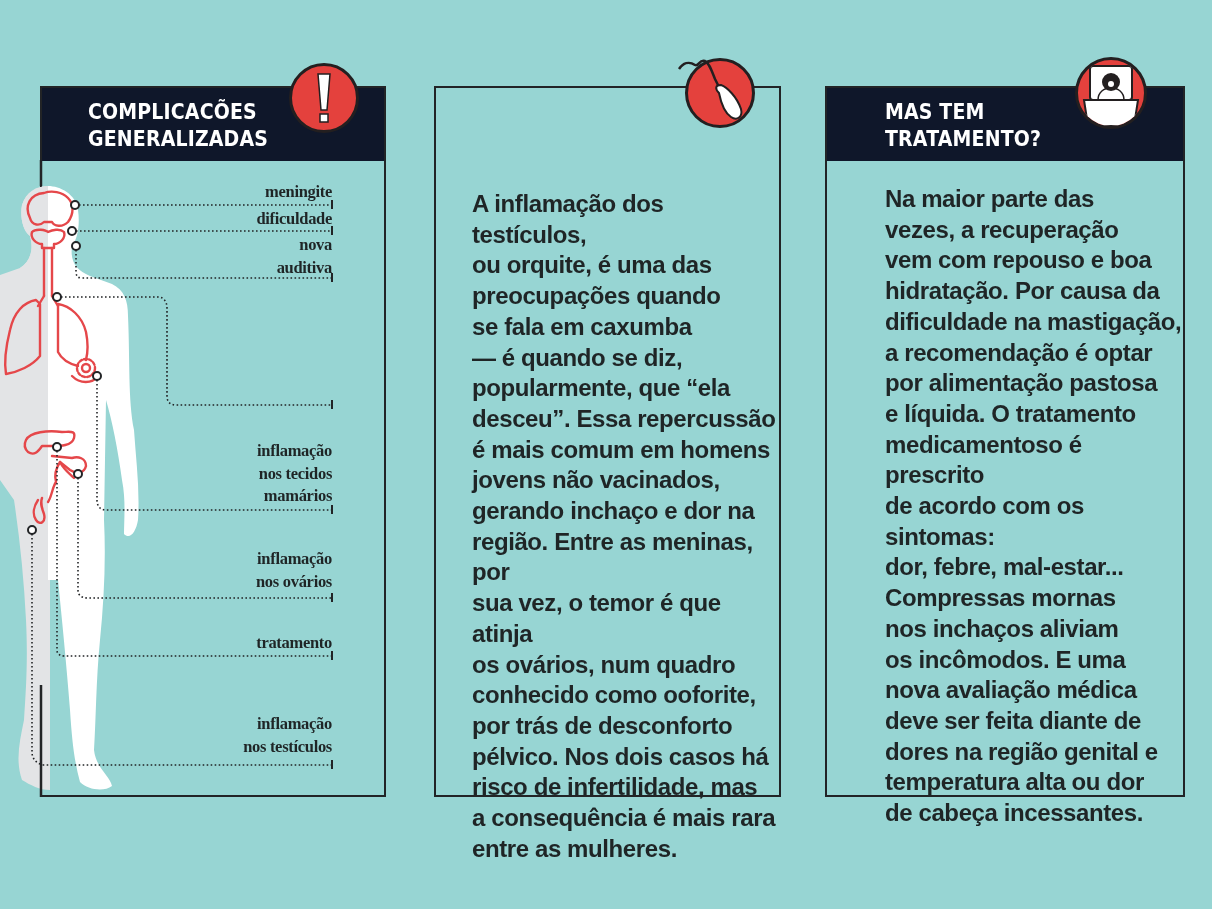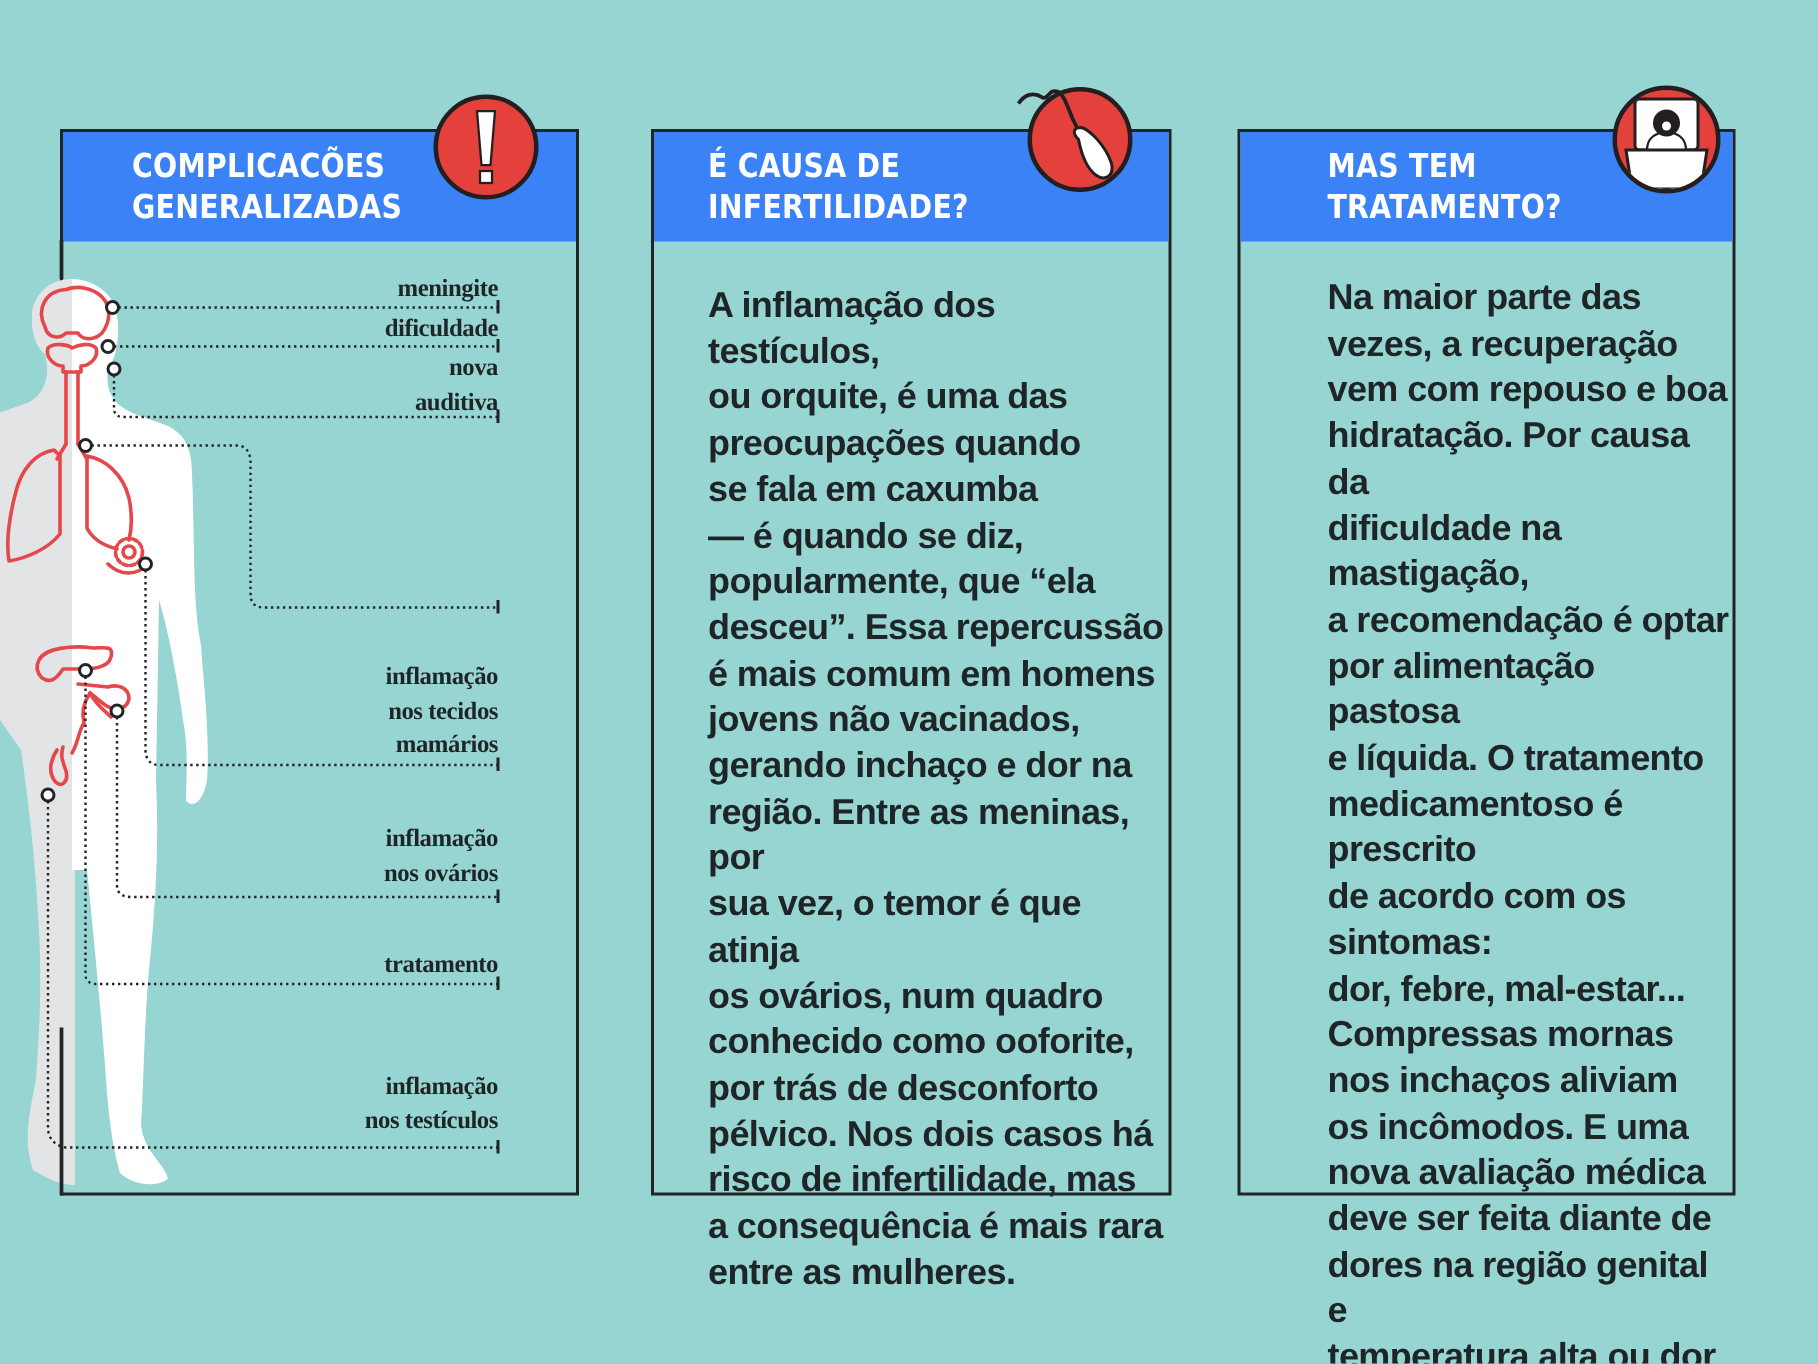--- a/index.html
+++ b/index.html
@@ -11,21 +11,21 @@
       color: #1e2324;
     }
     .panel {
       position: absolute;
       border: 2px solid #222426;
       background: #97d5d3;
       box-sizing: border-box;
     }
     .panel-header {
       position: absolute; left: 0; top: 0; right: 0; height: 73px;
-      background: #3b82f6;
+      background: #0f172a;
     }
     .panel-title {
       position: absolute; left: 46px; top: 10px;
       color: #ffffff;
       font-family: "DejaVu Sans", sans-serif;
       font-weight: bold;
       font-size: 22px;
       line-height: 27px;
       letter-spacing: 0.2px;
       white-space: pre-line;
@@ -159,24 +159,20 @@
 </svg>
 
 <div class="badge" style="left:289px; top:63px; width:70px; height:70px;">
   <svg width="64" height="64" viewBox="0 0 64 64">
     <path d="M26,8 L38,8 L35,44 L29,44 Z" fill="#ffffff" stroke="#231f20" stroke-width="1.5"></path>
     <rect x="28" y="48" width="8" height="8" fill="#ffffff" stroke="#231f20" stroke-width="1.5"></rect>
   </svg>
 </div>
 
 <div class="panel" style="left:434px; top:86px; width:347px; height:711px;">
-  <div class="panel-header">
-    <div class="panel-title" style="left:36px;">É CAUSA DE
-INFERTILIDADE?</div>
-  </div>
   <div class="body-text" style="left:36px; top:101px;">A inflamação dos testículos,
 ou orquite, é uma das
 preocupações quando
 se fala em caxumba
 — é quando se diz,
 popularmente, que “ela
 desceu”. Essa repercussão
 é mais comum em homens
 jovens não vacinados,
 gerando inchaço e dor na
@@ -191,21 +187,21 @@
 entre as mulheres.</div>
 </div>
 
 <div class="badge" style="left:685px; top:58px; width:70px; height:70px; overflow:visible;">
   <svg width="90" height="80" viewBox="0 0 90 80" style="position:absolute; left:-13px; top:-8px;">
     <path d="M4,16 C8,10 14,8 20,12 C24,14 24,6 30,8 C34,10 36,16 40,26 C44,34 46,38 48,42" fill="none" stroke="#231f20" stroke-width="2.5"></path>
     <path d="M44,40 C40,36 40,32 46,32 C52,34 62,44 66,56 C68,64 62,68 56,64 C50,60 46,50 44,40 Z" fill="#ffffff" stroke="#231f20" stroke-width="2"></path>
   </svg>
 </div>
 
-<div class="panel" style="left:825px; top:86px; width:332px; height:711px;">
+<div class="panel" style="left:825px; top:86px; width:360px; height:711px;">
   <div class="panel-header">
     <div class="panel-title" style="left:58px;">MAS TEM
 TRATAMENTO?</div>
   </div>
   <div class="body-text" style="left:58px; top:96px;">Na maior parte das
 vezes, a recuperação
 vem com repouso e boa
 hidratação. Por causa da
 dificuldade na mastigação,
 a recomendação é optar

